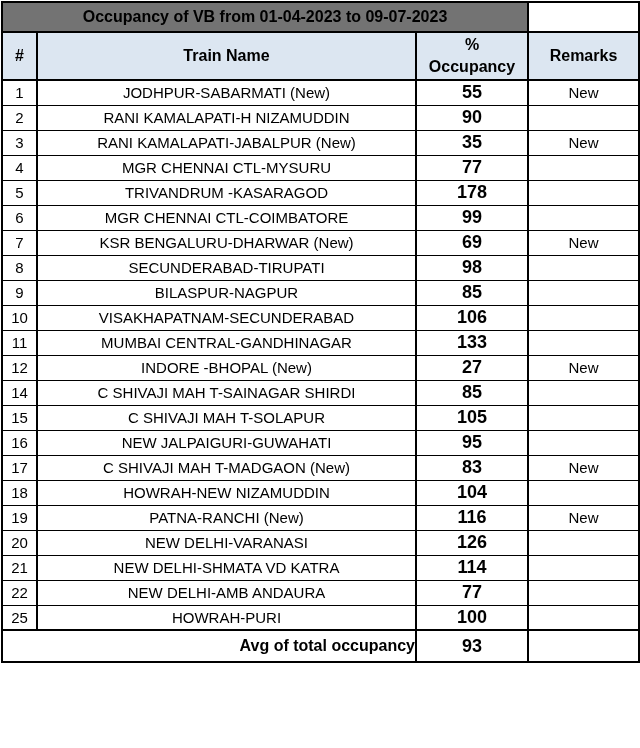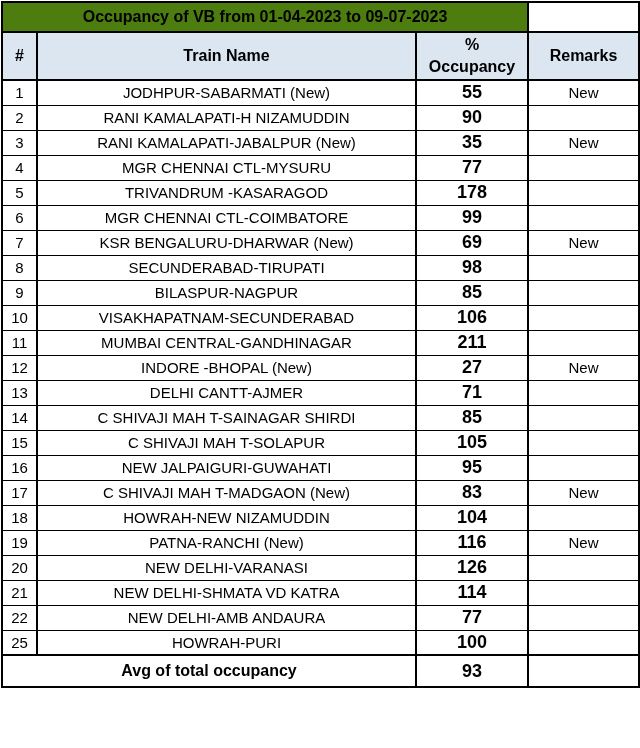--- a/index.html
+++ b/index.html
@@ -35,21 +35,21 @@
   }
   
   tr.title-row th {
     height: 30px;
     border-top-width: 2px;
     border-bottom-width: 2px;
     font-size: 16px;
     font-weight: bold;
     text-align: center;
   }
-  th.title-cell { background: #4d7c0f; margin-top: 16px; }
+  th.title-cell { background: #737373; margin-top: 16px; }
   th.title-spacer { background: #ffffff; }
   
   tr.header-row th {
     height: 48px;
     border-bottom-width: 2px;
     background: #dce6f1;
     font-size: 16px;
     font-weight: bold;
     text-align: center;
     white-space: pre-line;
@@ -81,21 +81,21 @@
   
   tr.footer-row td {
     height: 32px;
     border-top-width: 2px;
     border-bottom-width: 2px;
     background: #ffffff;
   }
   td.footer-label {
     font-size: 16px;
     font-weight: bold;
-    text-align: center;
+    text-align: right;
     padding-left: 8px;
   }
 </style>
 </head>
 <body>
 
 <div class="sheet">
   <table class="occupancy">
     <colgroup>
       <col style="width:35px">
@@ -183,37 +183,31 @@
   <tr>
     <td class="cell-num">10</td>
     <td class="cell-train">VISAKHAPATNAM-SECUNDERABAD</td>
     <td class="num-val">106</td>
     <td class="remark-cell"></td>
   </tr>
 
   <tr>
     <td class="cell-num">11</td>
     <td class="cell-train">MUMBAI CENTRAL-GANDHINAGAR</td>
-    <td class="num-val">211</td>
+    <td class="num-val">133</td>
     <td class="remark-cell"></td>
   </tr>
 
   <tr>
     <td class="cell-num">12</td>
     <td class="cell-train">INDORE -BHOPAL (New)</td>
     <td class="num-val">27</td>
     <td class="remark-cell">New</td>
   </tr>
 
-  <tr>
-    <td class="cell-num">13</td>
-    <td class="cell-train">DELHI CANTT-AJMER</td>
-    <td class="num-val">71</td>
-    <td class="remark-cell"></td>
-  </tr>
 
   <tr>
     <td class="cell-num">14</td>
     <td class="cell-train">C SHIVAJI MAH T-SAINAGAR SHIRDI</td>
     <td class="num-val">85</td>
     <td class="remark-cell"></td>
   </tr>
 
   <tr>
     <td class="cell-num">15</td>

